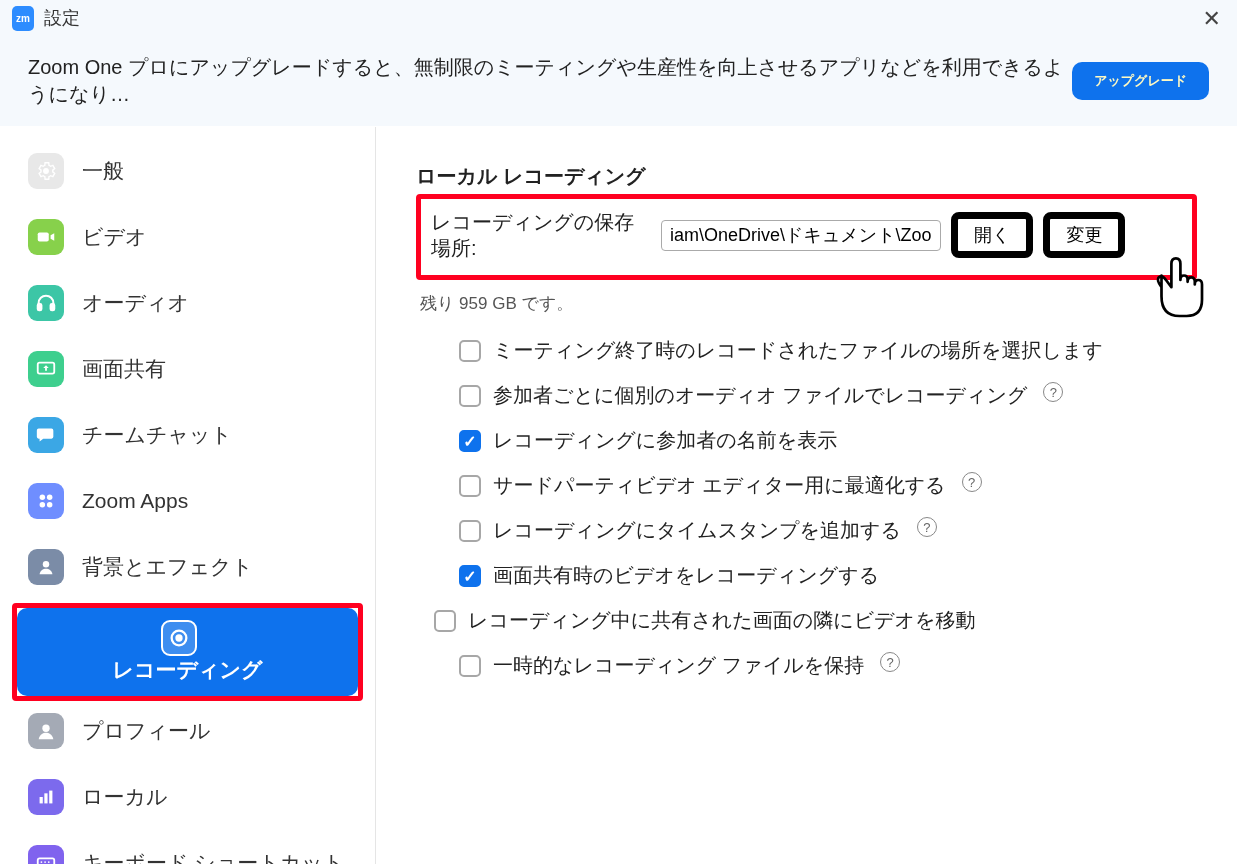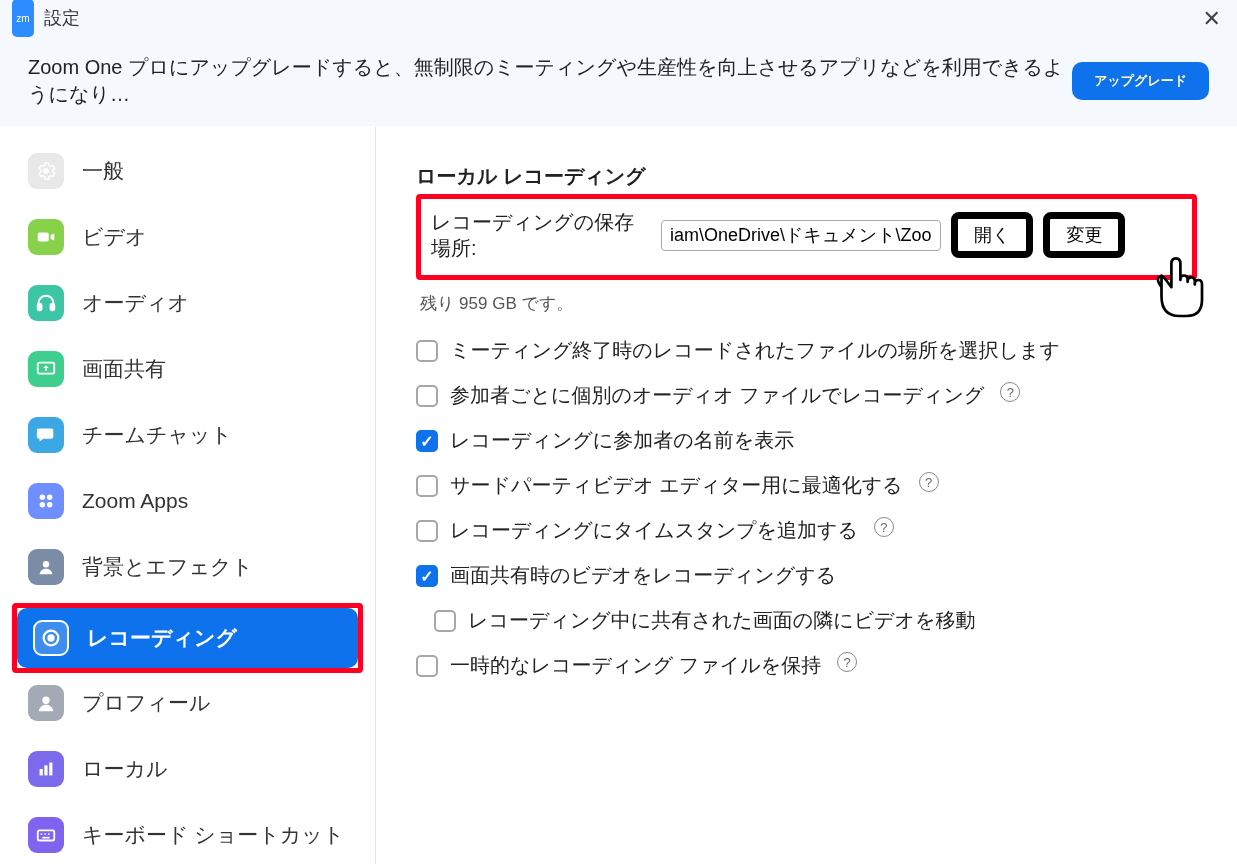--- a/index.html
+++ b/index.html
@@ -13,25 +13,25 @@
 }
 .titlebar {
   height: 36px;
   display: flex;
   align-items: center;
   padding: 0 12px;
   position: relative;
   background: #f5f9fd;
 }
 .app-icon {
-  width: 22px; height: 38px;
+  width: 22px; height: 25px;
   background: #2d8cff;
   border-radius: 5px;
   display: flex; align-items: center; justify-content: center;
-  color: #fff; font-size: 10px; font-weight: normal;
+  color: #fff; font-size: 10px; font-weight: bold;
   margin-right: 10px;
 }
 .title-text { font-size: 18px; color: #333; }
 .close-x {
   position: absolute; right: 16px; top: 6px;
   font-size: 22px; color: #444; cursor: pointer;
 }
 .banner {
   display: flex; align-items: center;
   padding: 18px 28px;
@@ -52,21 +52,21 @@
   border-right: 1px solid #e5e5e5;
   padding: 14px 12px;
 }
 .side-item {
   display: flex; align-items: center;
   padding: 12px 16px; border-radius: 10px;
   cursor: pointer; margin-bottom: 6px;
   font-size: 21px; color: #333;
 }
 .side-item.active {
-  background: #0e72ed; color: #fff; font-weight: bold;
+  background: #0e72ed; color: #fff; font-weight: bold; flex-direction: column;
 }
 .side-icon {
   width: 36px; height: 36px; border-radius: 9px;
   margin-right: 18px;
   display: flex; align-items: center; justify-content: center;
   flex-shrink: 0;
 }
 .ic-gear   { background:#e8e8e8; }
 .ic-video  { background:#87d14b; }
 .ic-audio  { background:#3cc6a6; }
@@ -104,21 +104,21 @@
   padding: 4px 8px; font-size: 18px;
   width: 280px; background: #fff;
   font-family: inherit;
 }
 .btn-small {
   border: 7px solid #000000; border-radius: 8px;
   background: #fff; padding: 4px 16px;
   font-size: 18px; cursor: pointer; font-family: inherit;
 }
 .storage-left { font-size: 17px; color: #555; margin: 12px 0 22px 4px; }
-.opt { display:flex; align-items:flex-start; gap:12px; font-size:20px; margin-bottom:18px; }
+.opt { display:flex; align-items:flex-start; gap:12px; font-size:20px; margin-bottom:18px;margin-left:43px; }
 .opt.sub { margin-left: 18px; }
 .cb {
   width: 22px; height: 22px; border: 2px solid #a7a7a7;
   border-radius: 5px; flex-shrink:0; margin-top:3px;
   display:flex; align-items:center; justify-content:center;
   cursor:pointer;
 }
 .cb.checked { background:#0e72ed; border-color:#0e72ed; }
 .cb.checked::after { content:"✓"; color:#fff; font-size:16px; font-weight:bold; }
 .help {

